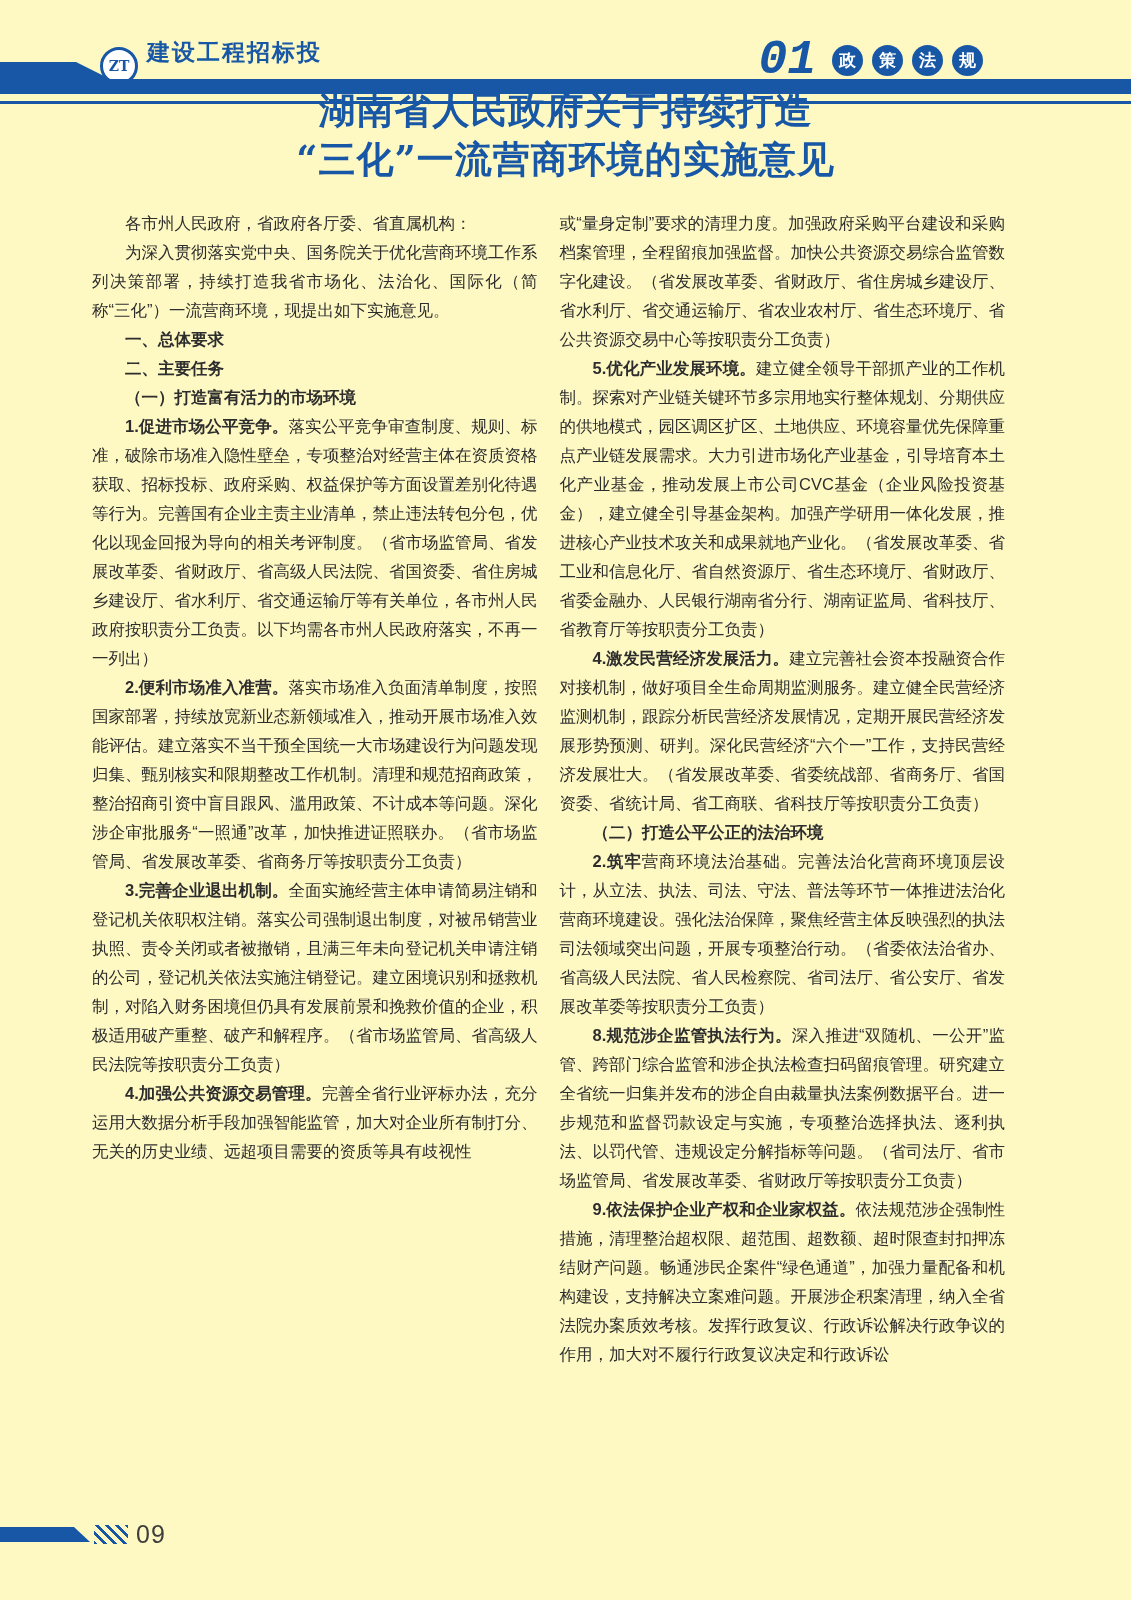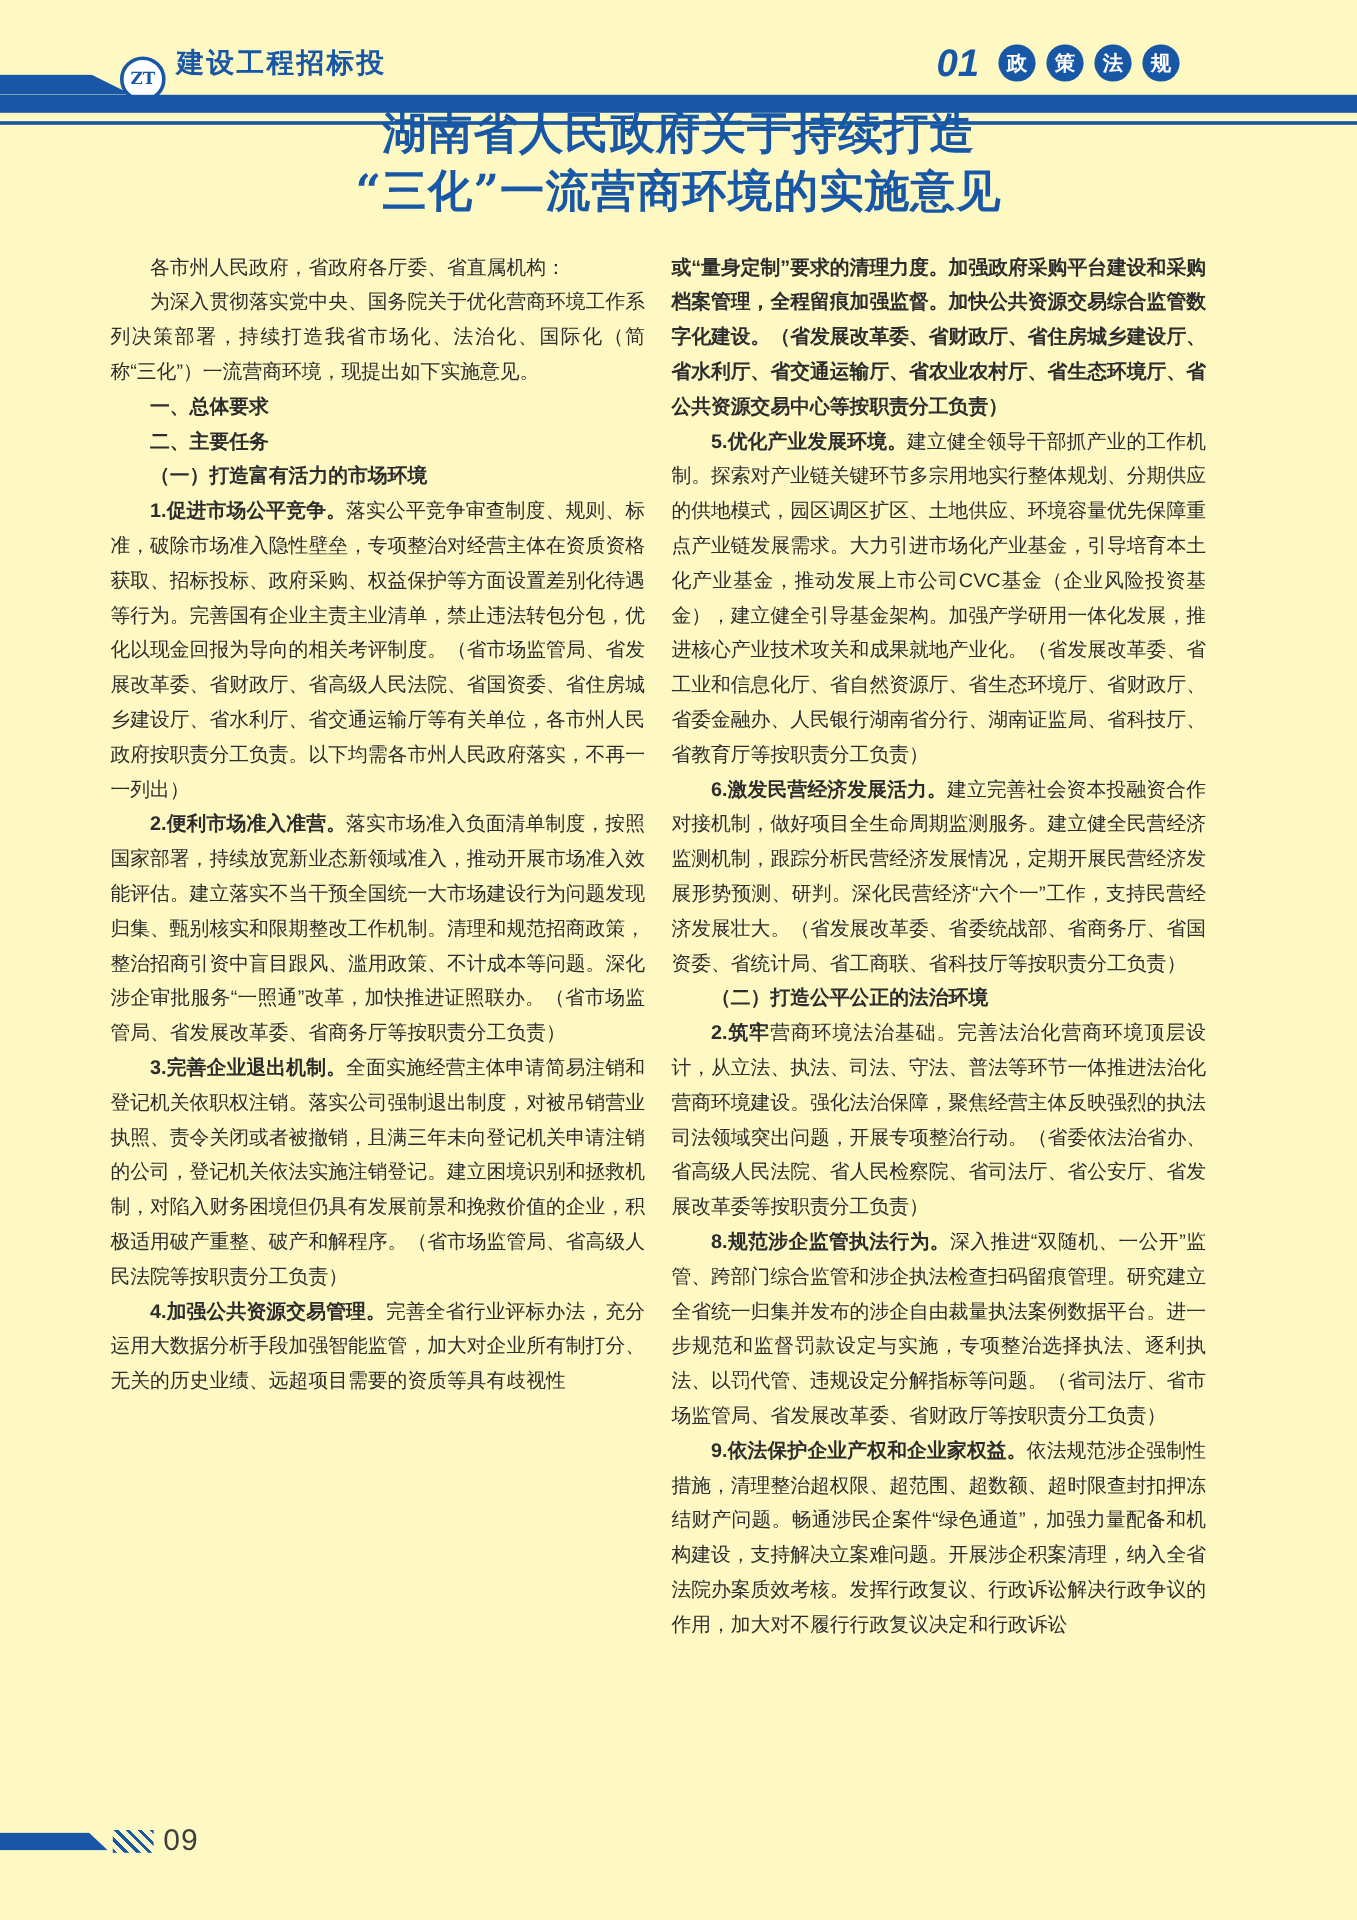--- a/index.html
+++ b/index.html
@@ -17,22 +17,22 @@
     width:32px;height:32px;border-radius:50%;
     background:#fff;border:3px solid var(--brand);
     color:var(--brand);font-weight:800;font-size:14px;
     display:flex;align-items:center;justify-content:center;
     font-family:"DejaVu Serif",serif;
   }
   .logo-t1{color:var(--brand);font-weight:800;font-size:23px;letter-spacing:2px;line-height:1.1;}
   .logo-t2{color:var(--brand);font-weight:700;font-size:8px;letter-spacing:1.6px;margin-top:18px;}
   .header-right{position:absolute;right:148px;top:36px;display:flex;align-items:center;gap:9px;}
   .issue-no{
-    font-family:Liberation Sans, sans-serif;font-style:italic;font-weight:bold;
-    color:var(--brand);font-size:32px;line-height:1;margin-right:7px;
+    font-family:Liberation Mono, monospace;font-style:italic;font-weight:bold;
+    color:var(--brand);font-size:48px;line-height:1;margin-right:7px;
   }
   .badge{
     width:31px;height:31px;border-radius:50%;background:var(--brand);
     color:#fff;font-weight:bold;font-size:17px;
     display:flex;align-items:center;justify-content:center;
   }
   .bar-tab{position:absolute;top:62px;left:0;width:110px;height:17px;background:var(--brand);
     clip-path:polygon(0 0,76px 0,100% 100%,0 100%);}
   .bar-main{position:absolute;top:79px;left:0;width:100%;height:15px;background:var(--brand);}
   .bar-thin{position:absolute;top:101px;left:0;width:100%;height:3px;background:var(--brand);}
@@ -40,21 +40,21 @@
   .title-block{padding-top:86px;text-align:center;color:var(--brand);}
   .doc-title{
     font-family:"DejaVu Serif",serif;font-weight:bold;
     font-size:37px;line-height:49px;margin:0;letter-spacing:1px;
   }
   .doc-number{margin-top:15px;font-size:19px;font-weight:600;color:var(--brand);}
   
   .content{display:flex;gap:22px;padding:25px 118px 0 92px;}
   .col{width:445.5px;color:#2d2d2d;font-size:16.5px;line-height:29px;text-align:justify;}
   .para{margin:0;text-indent:2em;}
-  .para.cont{text-indent:0;font-weight:bold;}
+  .para.cont{text-indent:0;}
   .para.h1,.para.h2{font-weight:bold;}
   .para b{font-weight:bold;}
   
   .footer-bar{position:absolute;left:0;top:1527px;width:90px;height:15px;background:var(--brand);
     clip-path:polygon(0 0,74px 0,100% 100%,0 100%);}
   .footer-stripes{position:absolute;left:94px;top:1525px;width:34px;height:19px;
     background:repeating-linear-gradient(45deg,var(--brand) 0 2.5px,transparent 2.5px 7px);}
   .page-number{position:absolute;left:136px;top:1520px;font-size:25px;color:#3e3e3e;letter-spacing:1px;}
 </style>
 </head>
@@ -99,21 +99,21 @@
         <p class="para h1">二、主要任务</p>
         <p class="para h2">（一）打造富有活力的市场环境</p>
         <p class="para body"><b>1.促进市场公平竞争。</b>落实公平竞争审查制度、规则、标准，破除市场准入隐性壁垒，专项整治对经营主体在资质资格获取、招标投标、政府采购、权益保护等方面设置差别化待遇等行为。完善国有企业主责主业清单，禁止违法转包分包，优化以现金回报为导向的相关考评制度。（省市场监管局、省发展改革委、省财政厅、省高级人民法院、省国资委、省住房城乡建设厅、省水利厅、省交通运输厅等有关单位，各市州人民政府按职责分工负责。以下均需各市州人民政府落实，不再一一列出）</p>
         <p class="para body"><b>2.便利市场准入准营。</b>落实市场准入负面清单制度，按照国家部署，持续放宽新业态新领域准入，推动开展市场准入效能评估。建立落实不当干预全国统一大市场建设行为问题发现归集、甄别核实和限期整改工作机制。清理和规范招商政策，整治招商引资中盲目跟风、滥用政策、不计成本等问题。深化涉企审批服务“一照通”改革，加快推进证照联办。（省市场监管局、省发展改革委、省商务厅等按职责分工负责）</p>
         <p class="para body"><b>3.完善企业退出机制。</b>全面实施经营主体申请简易注销和登记机关依职权注销。落实公司强制退出制度，对被吊销营业执照、责令关闭或者被撤销，且满三年未向登记机关申请注销的公司，登记机关依法实施注销登记。建立困境识别和拯救机制，对陷入财务困境但仍具有发展前景和挽救价值的企业，积极适用破产重整、破产和解程序。（省市场监管局、省高级人民法院等按职责分工负责）</p>
         <p class="para body"><b>4.加强公共资源交易管理。</b>完善全省行业评标办法，充分运用大数据分析手段加强智能监管，加大对企业所有制打分、无关的历史业绩、远超项目需要的资质等具有歧视性</p>
       </div>
     <div class="col">
         <p class="para body cont">或“量身定制”要求的清理力度。加强政府采购平台建设和采购档案管理，全程留痕加强监督。加快公共资源交易综合监管数字化建设。（省发展改革委、省财政厅、省住房城乡建设厅、省水利厅、省交通运输厅、省农业农村厅、省生态环境厅、省公共资源交易中心等按职责分工负责）</p>
         <p class="para body"><b>5.优化产业发展环境。</b>建立健全领导干部抓产业的工作机制。探索对产业链关键环节多宗用地实行整体规划、分期供应的供地模式，园区调区扩区、土地供应、环境容量优先保障重点产业链发展需求。大力引进市场化产业基金，引导培育本土化产业基金，推动发展上市公司CVC基金（企业风险投资基金），建立健全引导基金架构。加强产学研用一体化发展，推进核心产业技术攻关和成果就地产业化。（省发展改革委、省工业和信息化厅、省自然资源厅、省生态环境厅、省财政厅、省委金融办、人民银行湖南省分行、湖南证监局、省科技厅、省教育厅等按职责分工负责）</p>
-        <p class="para body"><b>6.激发民营经济发展活力。</b>建立完善社会资本投融资合作对接机制，做好项目全生命周期监测服务。建立健全民营经济监测机制，跟踪分析民营经济发展情况，定期开展民营经济发展形势预测、研判。深化民营经济“六个一”工作，支持民营经济发展壮大。（省发展改革委、省委统战部、省商务厅、省国资委、省统计局、省工商联、省科技厅等按职责分工负责）</p>
+        <p class="para body"><b>4.激发民营经济发展活力。</b>建立完善社会资本投融资合作对接机制，做好项目全生命周期监测服务。建立健全民营经济监测机制，跟踪分析民营经济发展情况，定期开展民营经济发展形势预测、研判。深化民营经济“六个一”工作，支持民营经济发展壮大。（省发展改革委、省委统战部、省商务厅、省国资委、省统计局、省工商联、省科技厅等按职责分工负责）</p>
         <p class="para h2">（二）打造公平公正的法治环境</p>
         <p class="para body"><b>2.筑牢</b>营商环境法治基础。完善法治化营商环境顶层设计，从立法、执法、司法、守法、普法等环节一体推进法治化营商环境建设。强化法治保障，聚焦经营主体反映强烈的执法司法领域突出问题，开展专项整治行动。（省委依法治省办、省高级人民法院、省人民检察院、省司法厅、省公安厅、省发展改革委等按职责分工负责）</p>
         <p class="para body"><b>8.规范涉企监管执法行为。</b>深入推进“双随机、一公开”监管、跨部门综合监管和涉企执法检查扫码留痕管理。研究建立全省统一归集并发布的涉企自由裁量执法案例数据平台。进一步规范和监督罚款设定与实施，专项整治选择执法、逐利执法、以罚代管、违规设定分解指标等问题。（省司法厅、省市场监管局、省发展改革委、省财政厅等按职责分工负责）</p>
         <p class="para body"><b>9.依法保护企业产权和企业家权益。</b>依法规范涉企强制性措施，清理整治超权限、超范围、超数额、超时限查封扣押冻结财产问题。畅通涉民企案件“绿色通道”，加强力量配备和机构建设，支持解决立案难问题。开展涉企积案清理，纳入全省法院办案质效考核。发挥行政复议、行政诉讼解决行政争议的作用，加大对不履行行政复议决定和行政诉讼</p>
       </div>
   </div>
 
   <div class="footer-bar"></div>
   <div class="footer-stripes"></div>
   <div class="page-number">09</div>

